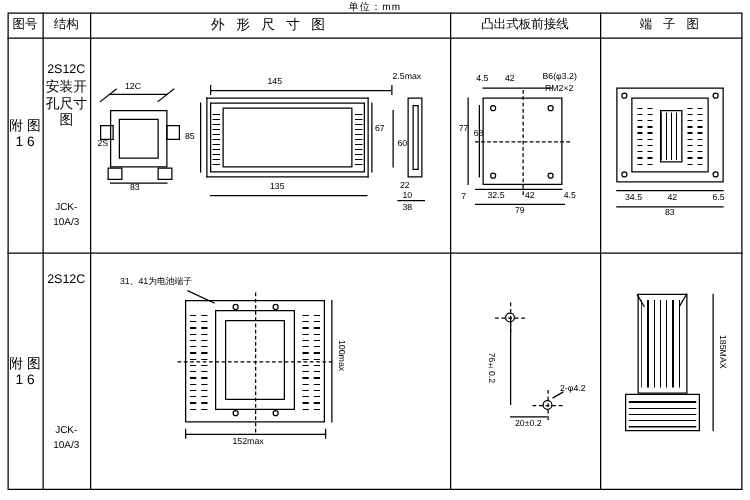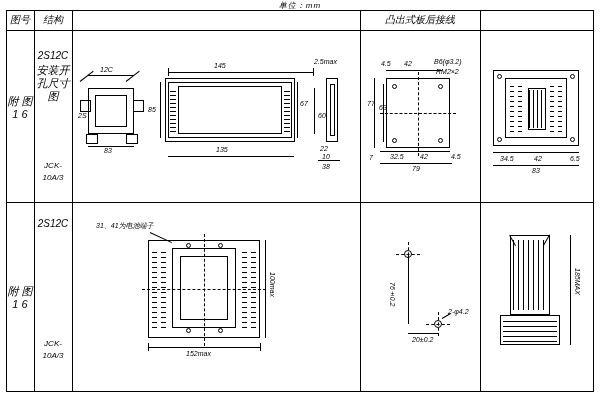--- a/index.html
+++ b/index.html
@@ -1,17 +1,17 @@
 <!DOCTYPE html>
 <html><head>
 <meta charset="utf-8">
 <style>
   html,body{margin:0;padding:0;background:#ffffff;}
   body{width:600px;height:400px;overflow:hidden;font-family:"Liberation Sans","DejaVu Sans",sans-serif;color:#000;}
-  #sheet{position:relative;width:600px;height:400px;background:#fff;font-style:italic;}
+  #sheet{position:relative;width:600px;height:400px;background:#fff;}
 
   .unit{position:absolute;top:0;left:0;width:600px;text-align:center;font-size:8px;letter-spacing:1px;}
 
   
   .frame{position:absolute;left:6px;top:10px;width:588px;height:382px;border:1px solid #000;box-sizing:border-box;}
 
   
   .vline{position:absolute;top:0;width:0;border-left:1px solid #000;}
   
   .hline{position:absolute;left:0;height:0;border-top:1px solid #000;}
@@ -54,21 +54,23 @@
   <div class="vline" style="left:72px;top:10px;height:382px;"></div>
   <div class="vline" style="left:360px;top:10px;height:382px;"></div>
   <div class="vline" style="left:480px;top:10px;height:382px;"></div>
 
   <div class="hline" style="left:6px;top:30px;width:588px;"></div>
 
   <div class="hline" style="left:6px;top:202px;width:588px;"></div>
 
   <div class="hdr small" style="left:6px;width:28px;top:10px;text-align:center;">图号</div>
   <div class="hdr small" style="left:34px;width:38px;top:10px;">结构</div>
-  <div class="hdr small" style="left:360px;width:120px;top:10px;">凸出式板后接线</div>
+  <div class="hdr" style="left:72px;width:288px;top:10px;letter-spacing:3px;">外 形 尺 寸 图</div>
+  <div class="hdr small" style="left:360px;width:120px;top:10px;">凸出式板前接线</div>
+  <div class="hdr small" style="left:480px;width:114px;top:10px;letter-spacing:3px;">端 子 图</div>
 
   <div class="cellA" style="left:6px;top:95px;">附 图 1 6</div>
   <div class="cellB" style="left:34px;top:50px;font-size:10px;">2S12C</div>
   <div class="cellB" style="left:34px;top:64px;font-size:11px;line-height:13px;">安装开孔尺寸图</div>
   <div class="cellB" style="left:34px;top:160px;font-size:8px;">JCK-10A/3</div>
 
   <div class="box" style="left:88px;top:88px;width:46px;height:46px;"></div>
   <div class="ln" style="left:88px;top:75px;width:46px;height:1px;"></div>
   <div class="ln" style="left:80px;top:81px;width:17px;height:1px;transform:rotate(-38deg);transform-origin:left center;"></div>
   <div class="ln" style="left:126px;top:81px;width:17px;height:1px;transform:rotate(-38deg);transform-origin:left center;"></div>

